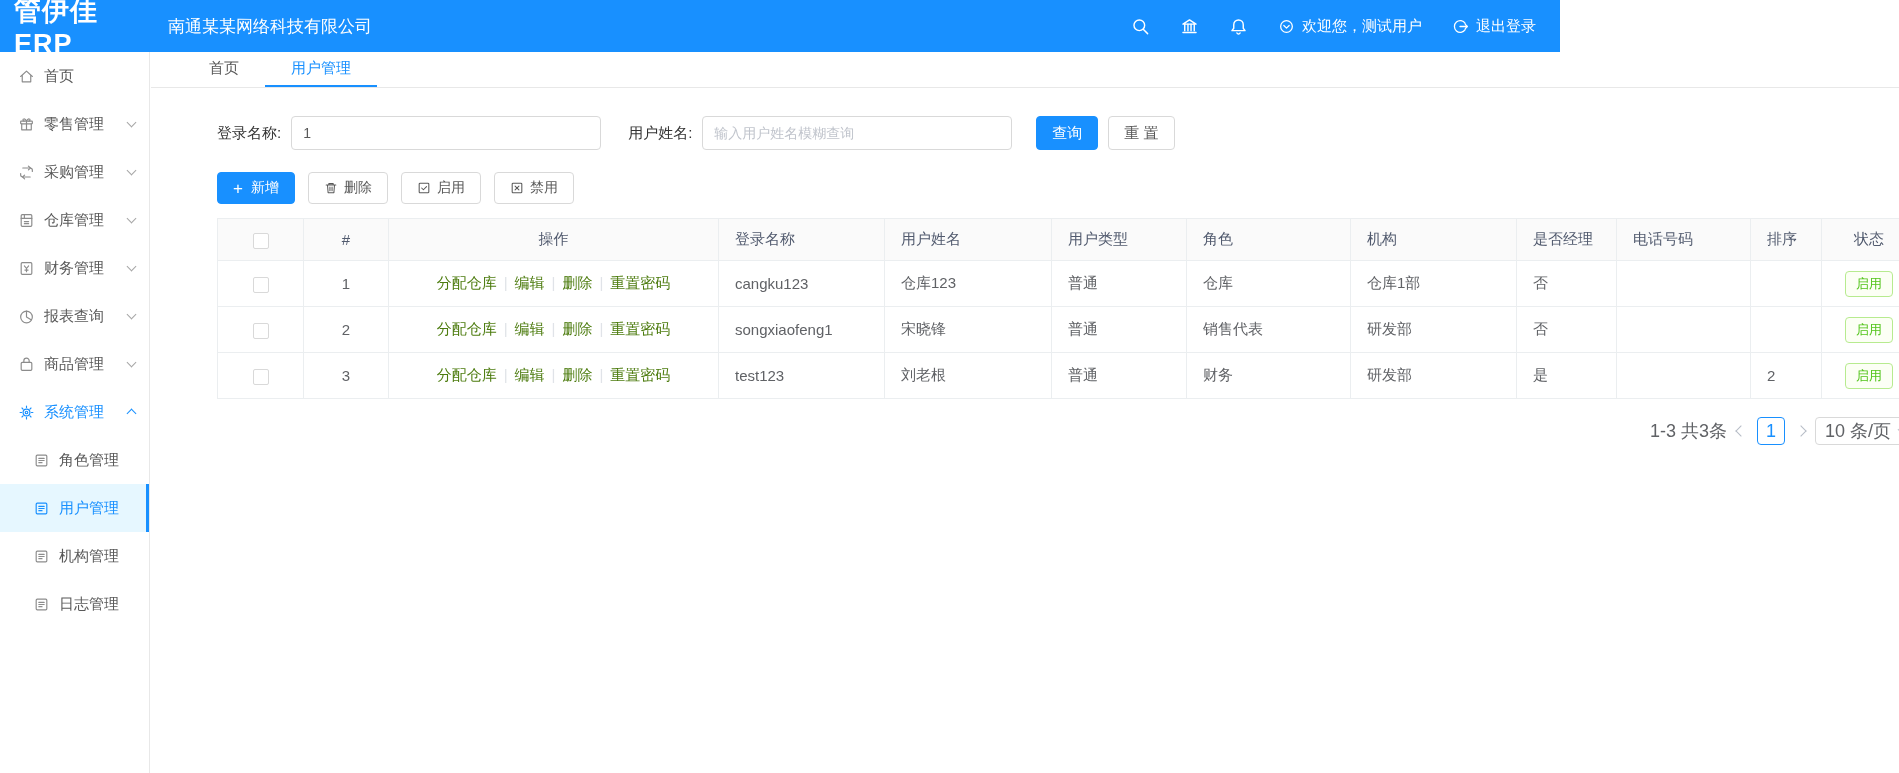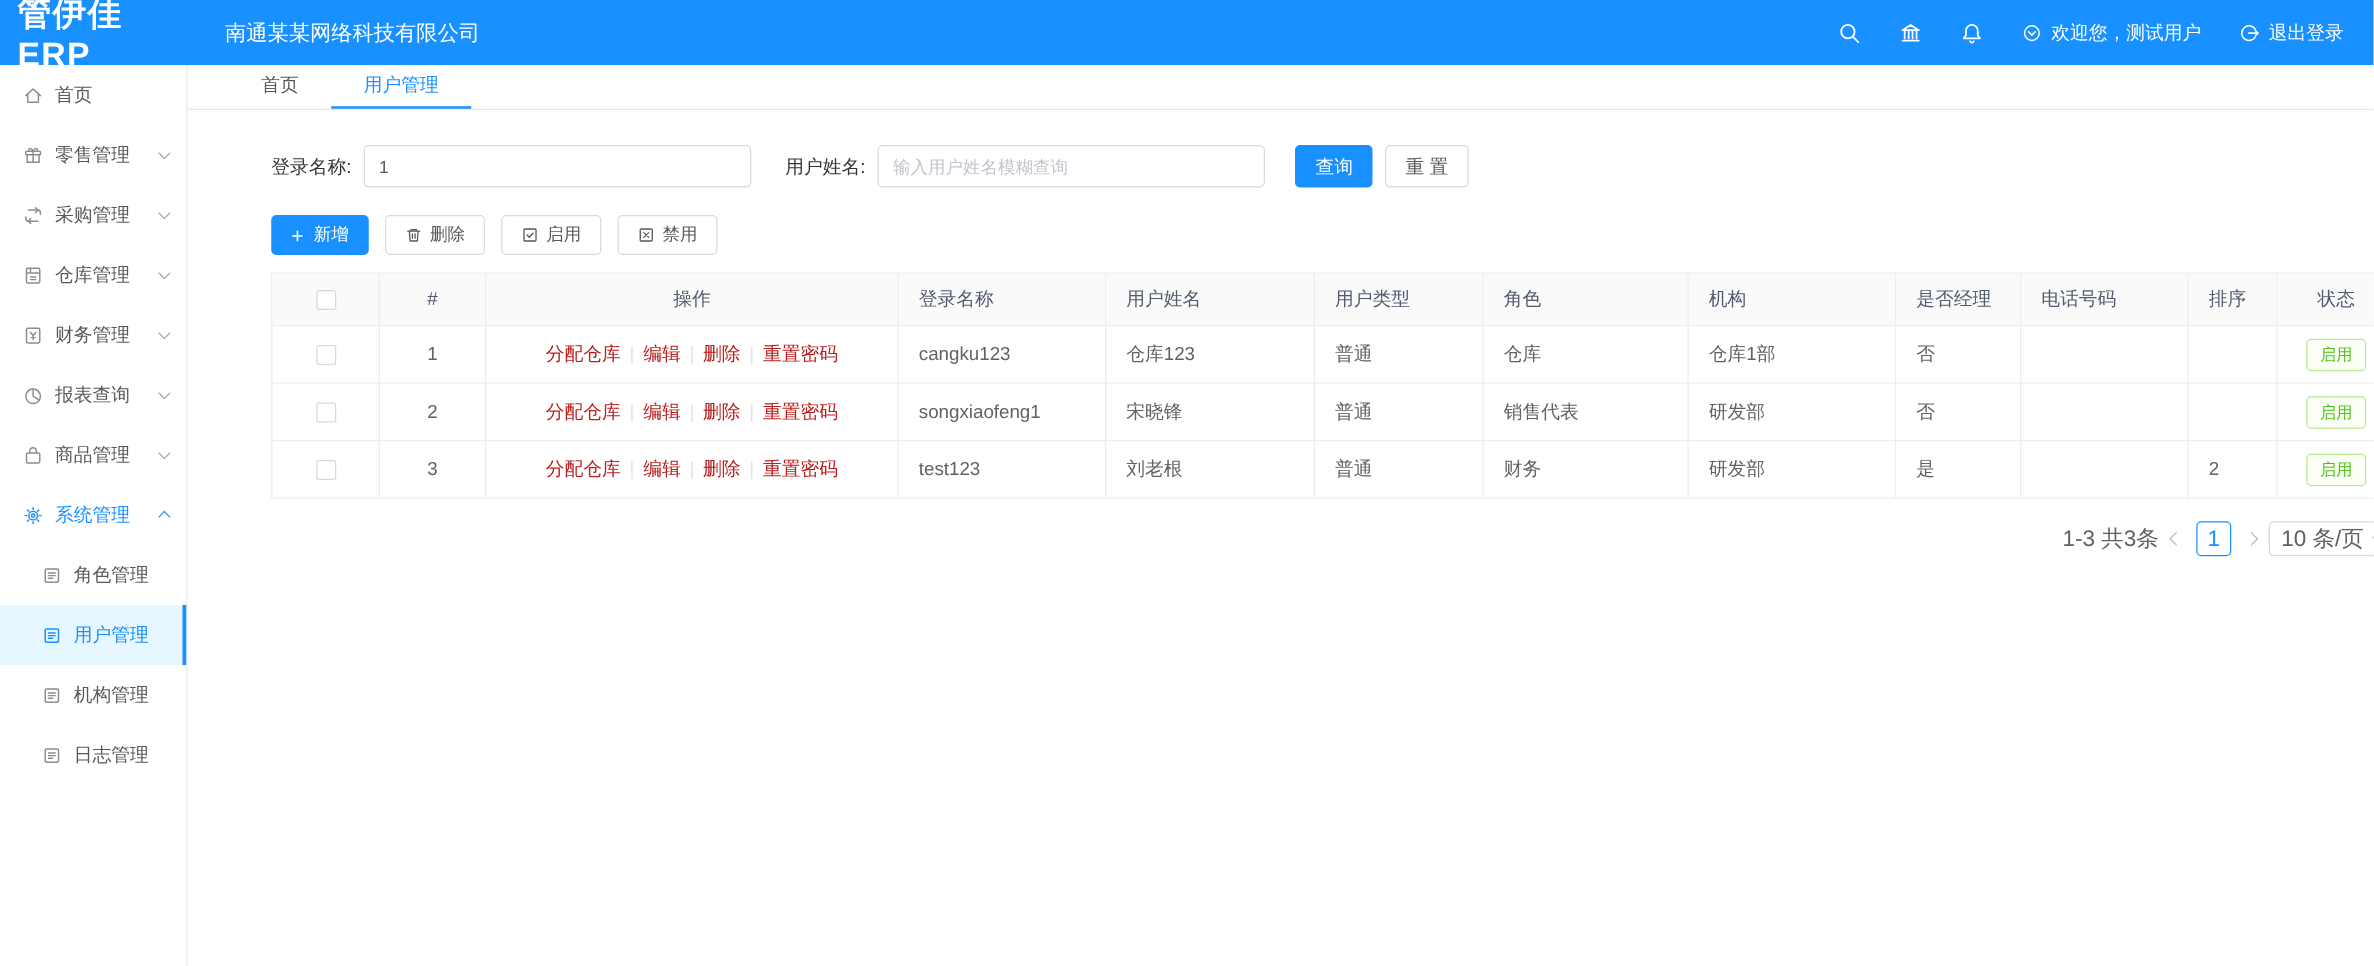--- a/index.html
+++ b/index.html
@@ -1,22 +1,22 @@
 <!DOCTYPE html>
 <html><head>
 <meta charset="utf-8">
 <style>
   * { margin:0; padding:0; box-sizing:border-box; }
   html,body { width:1899px; height:773px; overflow:hidden; background:#fff;
     font-family:"Liberation Sans","DejaVu Sans",sans-serif; }
   .page { position:relative; width:1899px; height:773px; }
 
   
-  .topbar { position:absolute; top:0; left:0; width:1899px; height:52px;
-    background:#1890ff; display:flex; align-items:center; color:#fff; z-index:10;gap:12px; }
+  .topbar { position:absolute; top:0; left:0; width:1560px; height:52px;
+    background:#1890ff; display:flex; align-items:center; color:#fff; z-index:10; }
   .logo { width:150px; padding-left:14px; font-size:27px; font-weight:bold; letter-spacing:1px; }
   .company { font-size:17px; margin-left:18px; }
   .topbar-right { margin-left:auto; display:flex; align-items:center; gap:30px; padding-right:24px; }
   .tb-icon { width:19px; height:19px; display:inline-flex; cursor:pointer; }
   .tb-icon svg { width:19px; height:19px; stroke:#fff; fill:none; stroke-width:1.2; stroke-linecap:round; stroke-linejoin:round; }
   .tb-group { display:flex; align-items:center; gap:7px; font-size:15px; cursor:pointer; }
   .tb-group svg { width:17px; height:17px; stroke:#fff; fill:none; stroke-width:1.2; stroke-linecap:round; stroke-linejoin:round; }
 
   
   .sidebar { position:absolute; top:52px; left:0; width:150px; height:721px;
@@ -67,21 +67,21 @@
 
   
   .tablewrap { margin-top:14px; }
   table { border-collapse:collapse; table-layout:fixed; width:1699px; }
   th, td { border:1px solid #ebeef0; font-size:15px; height:42px; overflow:hidden; white-space:nowrap; }
   th { background:#fafafa; color:#515a6e; font-weight:normal; text-align:left; padding:0 16px; }
   td { color:#606266; padding:0 16px; height:46px; }
   th.c, td.c { text-align:center; padding:0 4px; }
   .cb { width:16px; height:16px; border:1px solid #d9d9d9; border-radius:2px; background:#fff;
     display:inline-block; vertical-align:middle; cursor:pointer; }
-  .oplink { color:#b91c1c; cursor:pointer; text-decoration:none;text-align:right; }
+  .oplink { color:#4d7c0f; cursor:pointer; text-decoration:none;text-align:right; }
   .opsep { color:#e0e3e8; margin:0 7px; }
   .badge { display:inline-block; padding:3px 10px; font-size:13px; color:#52c41a;
     border:1px solid #b7eb8f; background:#fcfff5; border-radius:4px; }
 
   
   .pager { width:1699px; margin-top:18px; display:flex; align-items:center;
     justify-content:flex-end; gap:10px; font-size:18px; color:#606266; }
   .pchev { width:8px; height:8px; border-right:1.5px solid #b6bcc6; border-bottom:1.5px solid #b6bcc6; cursor:pointer; }
   .pchev.left { transform:rotate(135deg); }
   .pchev.right { transform:rotate(-45deg); }

